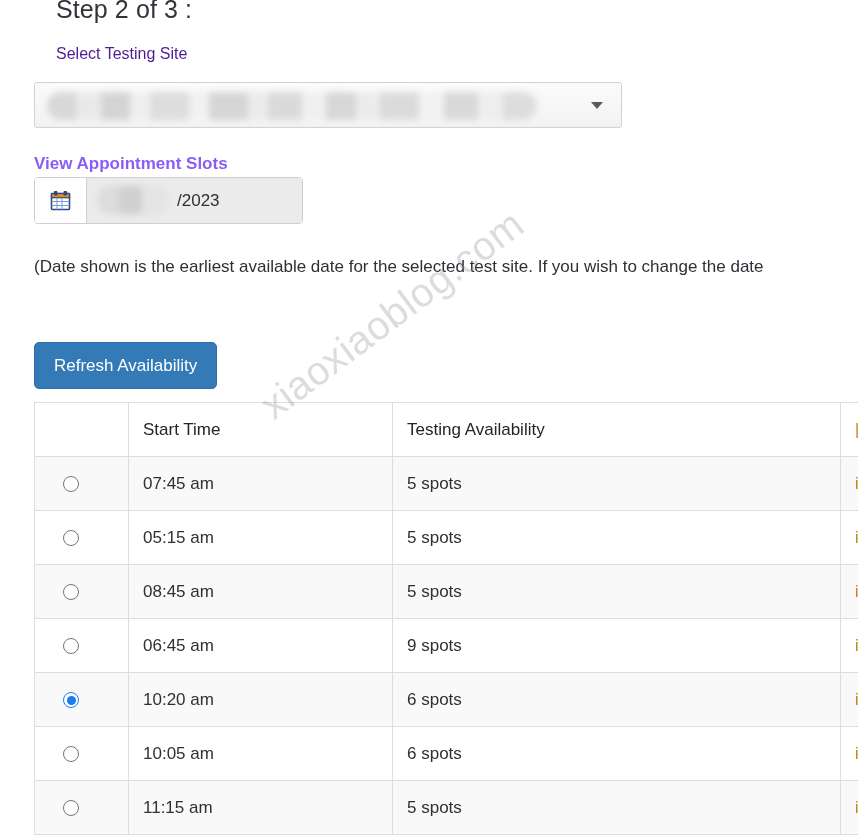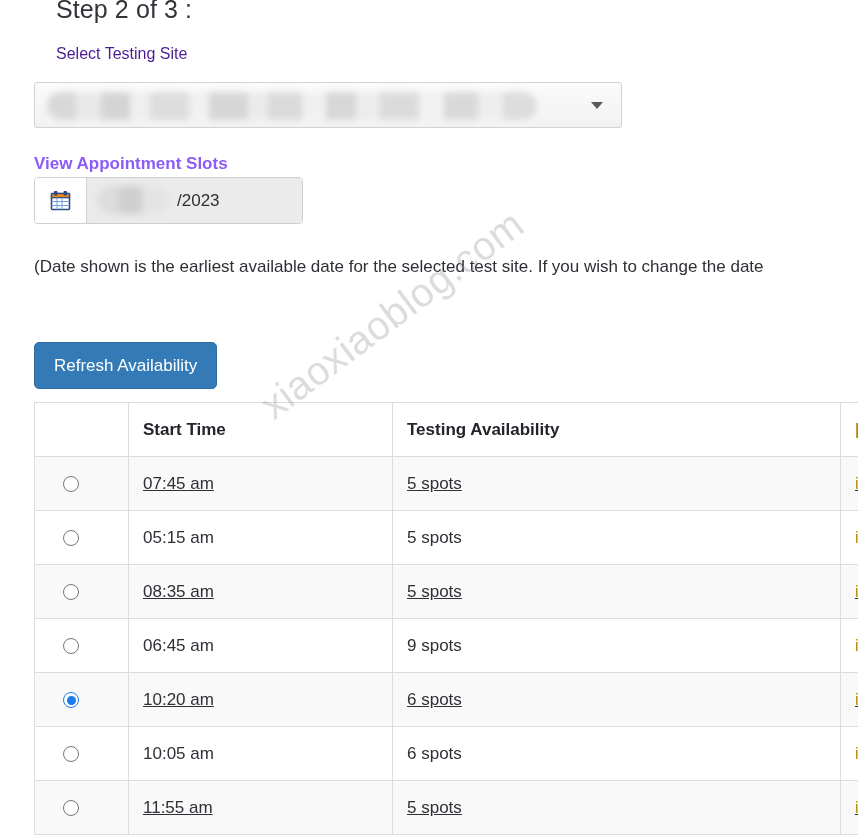--- a/index.html
+++ b/index.html
@@ -204,37 +204,37 @@
     table-layout: fixed;
     font-size: 17px;
   }
   table.slots col.c-radio { width: 94px; }
   table.slots col.c-time  { width: 264px; }
   table.slots col.c-avail { width: 448px; }
   table.slots col.c-extra { width: 124px; }
 
   table.slots th {
     text-align: left;
-    font-weight: bold;
+    font-weight: normal;
     color: #24242a;
     padding: 16px 0 16px 14px;
     border: 1px solid #dddddd;
     background: #ffffff;
     height: 54px;
     vertical-align: middle;
   }
   table.slots td {
     padding: 0 0 0 14px;
     border: 1px solid #dddddd;
     height: 54px;
     vertical-align: middle;
     color: #2f2f36;
     background: #ffffff;
   }
-  table.slots tbody tr.striped td { background: #f9f9f9; text-decoration: underline; }
+  table.slots tbody tr.striped td { background: #f9f9f9; }
 
   td.radio-cell { padding-left: 0; text-align: left; }
   td.radio-cell .radio-inner { padding-left: 14px; }
 
   .radio {
     display: inline-block;
     width: 16px;
     height: 16px;
     border-radius: 50%;
     border: 1.4px solid #767676;
@@ -331,21 +331,21 @@
             <td><span class="extra-text">i</span></td>
           </tr>
           <tr>
             <td class="radio-cell"><span class="radio-inner"><span class="radio"></span></span></td>
             <td>05:15 am</td>
             <td>5 spots</td>
             <td><span class="extra-text">i</span></td>
           </tr>
           <tr class="striped">
             <td class="radio-cell"><span class="radio-inner"><span class="radio"></span></span></td>
-            <td>08:35 am</td>
+            <td>08:45 am</td>
             <td>5 spots</td>
             <td><span class="extra-text">i</span></td>
           </tr>
           <tr>
             <td class="radio-cell"><span class="radio-inner"><span class="radio"></span></span></td>
             <td>06:45 am</td>
             <td>9 spots</td>
             <td><span class="extra-text">i</span></td>
           </tr>
           <tr class="striped">
@@ -355,21 +355,21 @@
             <td><span class="extra-text">i</span></td>
           </tr>
           <tr>
             <td class="radio-cell"><span class="radio-inner"><span class="radio"></span></span></td>
             <td>10:05 am</td>
             <td>6 spots</td>
             <td><span class="extra-text">i</span></td>
           </tr>
           <tr class="striped">
             <td class="radio-cell"><span class="radio-inner"><span class="radio"></span></span></td>
-            <td>11:55 am</td>
+            <td>11:15 am</td>
             <td>5 spots</td>
             <td><span class="extra-text">i</span></td>
           </tr>
         </tbody>
     </table>
   </div>
 
 </div>
 
 </body></html>

